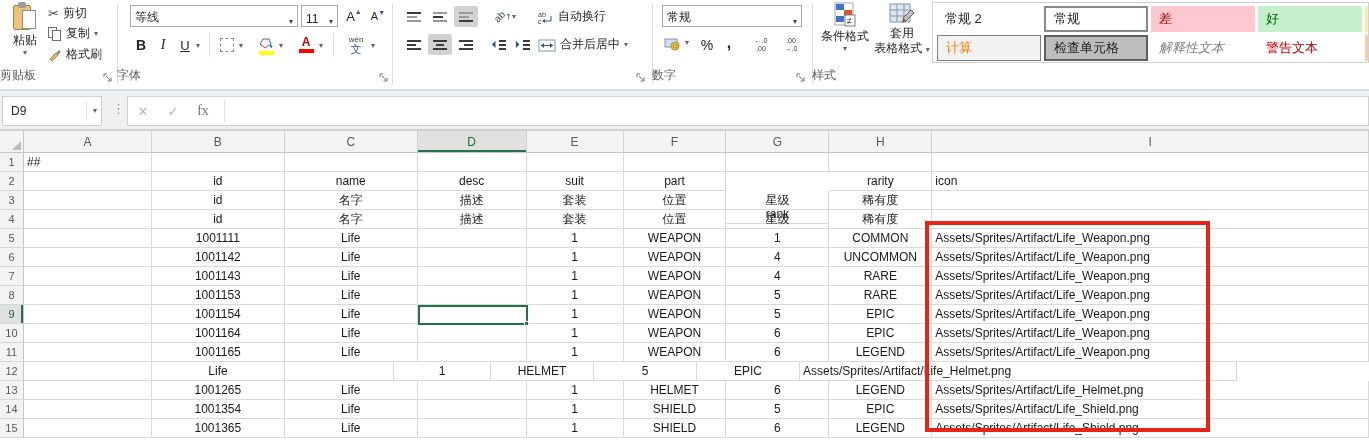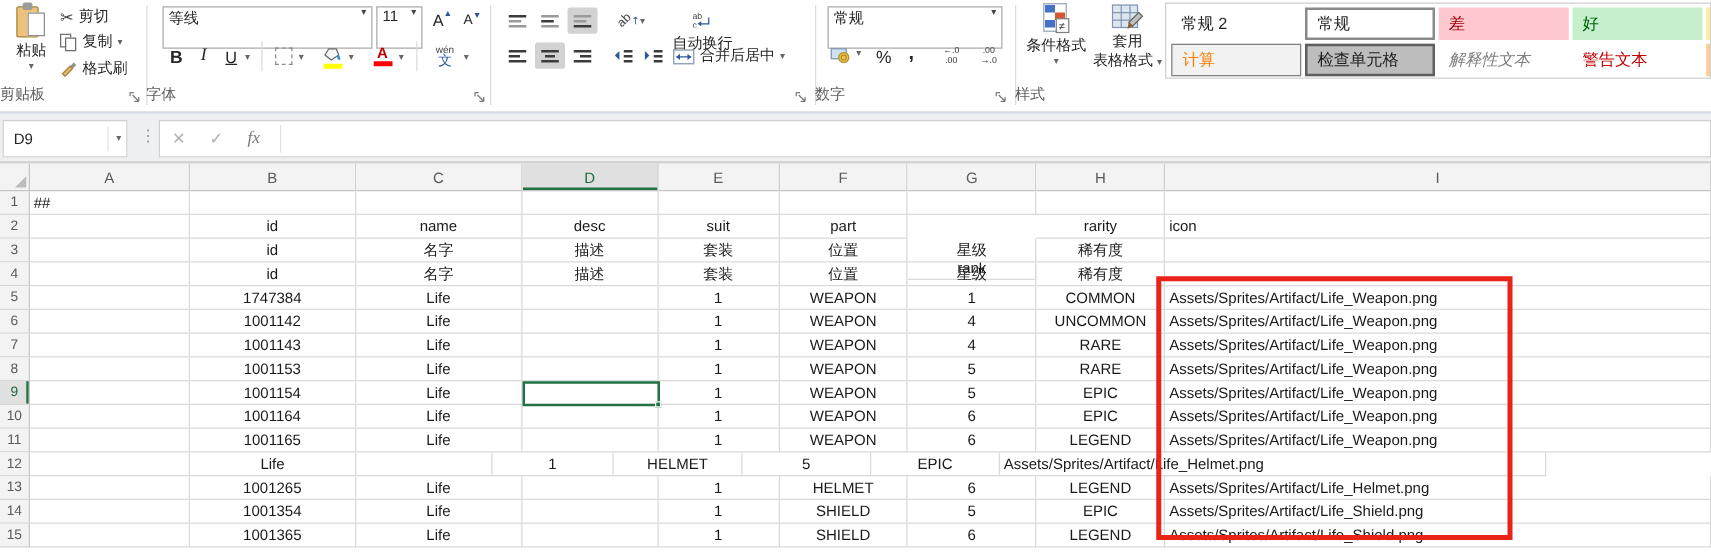--- a/index.html
+++ b/index.html
@@ -9,21 +9,21 @@
   
   .ribbon { position:relative; width:1369px; height:91px; background:#fff; border-bottom:2px solid #d5dbe2; }
   .rgroup { position:absolute; top:0; height:89px; }
   .gsep { position:absolute; top:4px; height:80px; width:1px; background:#dcdcdc; }
   .glabel { position:absolute; bottom:5px; width:100%; color:#5e5e5e; font-size:12px; }
   .launcher { position:absolute; bottom:6px; width:10px; height:10px; }
   .launcher svg { display:block; }
   .rbtn { display:flex; align-items:center; gap:4px; color:#262626; font-size:12px; white-space:nowrap; cursor:default; }
   .chev { font-size:8px; color:#666; line-height:1; }
   .bigbtn { position:absolute; display:flex; flex-direction:column; align-items:center; justify-content:flex-start; }
-  .combo { position:absolute; background:#fff; border:1px solid #ababab; display:flex; align-items:flex-start; justify-content:space-between; padding:0 4px; height:34px; }
+  .combo { position:absolute; background:#fff; border:1px solid #ababab; display:flex; align-items:flex-end; justify-content:space-between; padding:0 4px; height:22px; }
   .combo .chev { color:#444; }
   .pressed { background:#d2d2d2; border-radius:2px; }
   .iconbtn { position:absolute; display:flex; align-items:center; justify-content:center; }
   .uline { display:block; height:4px; width:15px; margin-top:1px; }
 
   
   .clip-wrap { position:relative; width:26px; height:30px; }
   .clip-board { position:absolute; left:1px; top:3px; width:18px; height:25px; background:#edc27c; border:1px solid #a8823f; border-radius:2px; }
   .clip-clip { position:absolute; left:6px; top:0; width:8px; height:6px; background:#9b9b9b; border-radius:2px; }
   .clip-page { position:absolute; left:10px; top:8px; width:14px; height:19px; background:#fff; border:1px solid #8f8f8f; }
@@ -51,21 +51,21 @@
 
   
   .fbar { position:relative; width:1369px; height:40px; background:#eef0f1; border-bottom:2px solid #d0d0d0; }
   .namebox { position:absolute; left:2px; top:5px; width:100px; height:30px; background:#fff; border:1px solid #d0d0d0;
     display:flex; align-items:center; padding-left:8px; font-size:12px; color:#262626; }
   .namebox .chev { position:absolute; right:4px; }
   .nb-sep { position:absolute; right:14px; top:4px; bottom:4px; width:1px; background:#e4e4e4; }
   .fdots { position:absolute; left:112px; top:10px; color:#9a9a9a; font-size:13px; letter-spacing:0; }
   .fxbar { position:absolute; left:127px; top:5px; right:0; height:30px; background:#fff; border:1px solid #d0d0d0; display:flex; align-items:center; }
   .fxbtn { width:30px; text-align:center; color:#b3b3b3; font-size:13px; }
-  .fx-it { font-family:"Liberation Serif","DejaVu Serif",serif; font-style:italic; color:#7a7a7a; font-size:14px; }
+  .fx-it { font-family:"Liberation Serif","DejaVu Serif",serif; color:#7a7a7a; font-size:14px; }
   .fx-sep { width:1px; height:22px; background:#e2e2e2; margin-left:6px; }
   .finput { flex:1; height:100%; }
 
   
   .sheet { position:relative; width:1369px; height:308px; background:#fff; }
   .colheads { display:flex; height:22px; }
   .corner { width:24px; height:22px; background:#f3f3f3; border-right:1px solid #c6c6c6; border-bottom:1px solid #c6c6c6; position:relative; }
   .corner::after { content:""; position:absolute; right:2px; bottom:2px; border-style:solid; border-width:0 0 9px 9px; border-color:transparent transparent #b9bdc0 transparent; }
   .colhead { height:22px; background:#f3f3f3; border-right:1px solid #d0d0d0; border-bottom:1px solid #c6c6c6;
     display:flex; align-items:center; justify-content:center; color:#5a5a5a; font-size:12px; }
@@ -215,21 +215,21 @@
           <line x1="1" y1="2" x2="15" y2="2" stroke="#9a9a9a" stroke-width="2"></line>
           <line x1="1" y1="6" x2="11" y2="6" stroke="#9a9a9a" stroke-width="2"></line>
           <line x1="1" y1="10" x2="15" y2="10" stroke="#3b3b3b" stroke-width="2"></line>
         </svg>
     </div>
     <div class="iconbtn" style="left:96px;top:6px;width:34px;height:21px;">
       <span style="display:inline-block;transform:rotate(-45deg);font-size:10px;color:#444;">ab</span>
       <span style="transform:rotate(-45deg);font-size:8px;color:#2b579a;">↗</span>
       <span class="chev">▾</span>
     </div>
-    <div class="rbtn" style="position:absolute;left:146px;top:8px;flex-direction:column;">
+    <div class="rbtn" style="position:absolute;left:146px;top:8px;">
       <span>
         <svg width="16" height="13">
             <text x="0" y="6" font-size="7" fill="#444">ab</text>
             <text x="0" y="13" font-size="7" fill="#444">c</text>
             <path d="M6 10 H13 V5" stroke="#2b579a" fill="none"></path>
             <path d="M4 10 l3 -2 v4 Z" fill="#2b579a"></path>
           </svg>
       </span>
       <span>自动换行</span>
     </div>
@@ -448,21 +448,21 @@
         <div class="cell ac" style="width: 109px;">描述</div>
         <div class="cell ac" style="width: 97px;">套装</div>
         <div class="cell ac" style="width: 103px;">位置</div>
         <div class="cell ac" style="width: 103px;">星级</div>
         <div class="cell ac" style="width: 103px;">稀有度</div>
         <div class="cell al" style="width: 437px;"></div>
       </div>
       <div class="grid-row">
         <div class="row-header">5</div>
         <div class="cell al" style="width: 128px;"></div>
-        <div class="cell ac" style="width: 133px;">1747384</div>
+        <div class="cell ac" style="width: 133px;">1001111</div>
         <div class="cell ac" style="width: 133px;">Life</div>
         <div class="cell ac" style="width: 109px;"></div>
         <div class="cell ac" style="width: 97px;">1</div>
         <div class="cell ac" style="width: 103px;">WEAPON</div>
         <div class="cell ac" style="width: 103px;">1</div>
         <div class="cell ac" style="width: 103px;">COMMON</div>
         <div class="cell al" style="width: 437px;">Assets/Sprites/Artifact/Life_Weapon.png</div>
       </div>
       <div class="grid-row">
         <div class="row-header">6</div>

